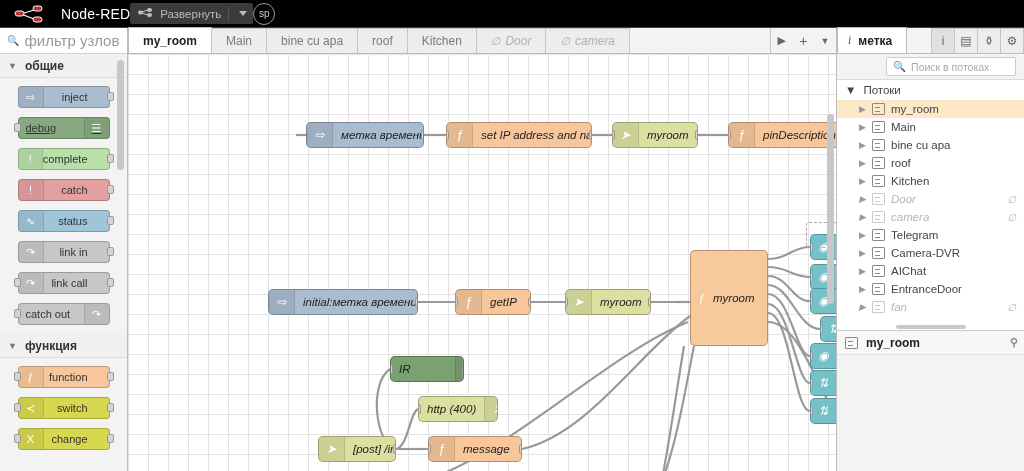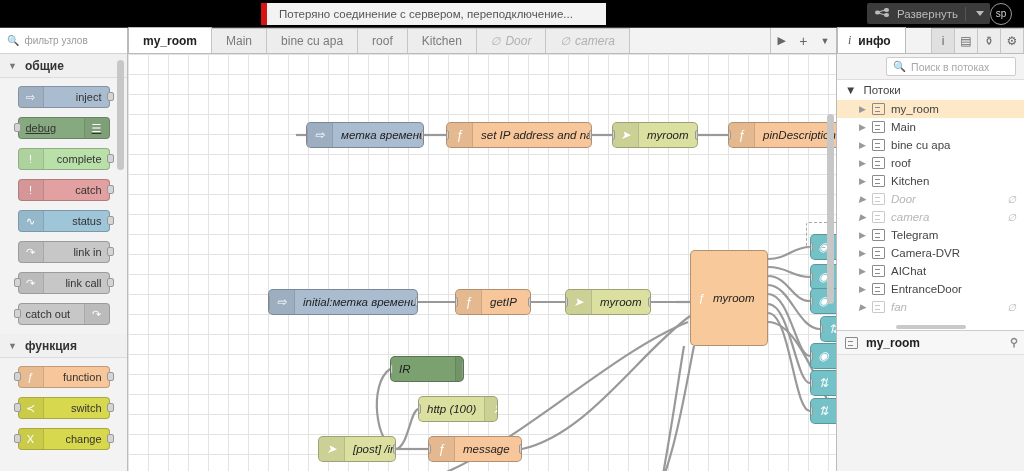--- a/index.html
+++ b/index.html
@@ -46,34 +46,34 @@
   
   #palette {
     position: absolute; top: 28px; left: 0; width: 128px; height: 443px;
     background: #f3f3f3; border-right: 1px solid #bbb;
   }
   #palette-search {
     height: 26px; border-bottom: 1px solid #d2d2d2; background: #fff;
     display: flex; align-items: center; padding-left: 7px; gap: 5px;
   }
   #palette-search .mag { color: #999; font-size: 10px; }
-  #palette-search span.ph { color: #9a9a9a; font-size: 10px; }
+  #palette-search span.ph { color: #9a9a9a; font-size: 15px; }
   .pal-cat {
     height: 24px; background: #f0f0f0; border-bottom: 1px solid #dcdcdc;
     display: flex; align-items: center; gap: 8px; padding-left: 8px;
     font-weight: bold; font-size: 12px; color: #333;
   }
   .pal-cat .chev { color: #777; font-size: 9px; }
   .pal-body { padding: 8px 6px 0 6px; }
   .pal-node {
     position: relative; height: 22px; margin: 0 auto 9px auto; width: 92px;
     border-radius: 4px; border: 1px solid rgba(0,0,0,.22);
     display: flex; align-items: center; font-size: 11px; color: #333;
   }
-  .pal-node .lbl { flex: 1; text-align: right; padding-right: 7px; }
+  .pal-node .lbl { flex: 1; text-align: right; padding-right: 21px; }
   .pal-node .lbl.leftlbl { text-align: left; padding-left: 7px; padding-right: 0; }
   .pal-ic {
     width: 25px; height: 100%; display: flex; align-items: center; justify-content: center;
     color: #fff; font-size: 11px;
     border-right: 1px solid rgba(0,0,0,.10); background: rgba(0,0,0,.06);
     border-radius: 3px 0 0 3px;
   }
   .pal-ic.right { border-right: none; border-left: 1px solid rgba(0,0,0,.10); border-radius: 0 3px 3px 0; }
   .port {
     position: absolute; width: 7px; height: 9px; background: #d4d4d4;
@@ -203,24 +203,33 @@
 
   
   .vscroll { position: absolute; width: 7px; background: #c7c7c7; border-radius: 4px; }
 </style>
 </head>
 <body>
 
 <div id="app">
 
   <div id="header">
-
-    <div id="notify-wrap">
-      <div id="notification">Потеряно соединение с сервером, переподключение...</div>
-    </div>
+    <div id="brand">
+      <span class="nr-logo">
+        <svg width="38" height="20" viewBox="0 0 38 20">
+          <line x1="7" y1="10" x2="20" y2="6" stroke="#fff" stroke-width="1.2"></line>
+          <line x1="7" y1="10" x2="20" y2="15" stroke="#fff" stroke-width="1.2"></line>
+          <rect x="1" y="7" width="9" height="5" rx="2.5" fill="#b33" stroke="#fff" stroke-width="1"></rect>
+          <rect x="19" y="2" width="9" height="5" rx="2.5" fill="#b33" stroke="#fff" stroke-width="1"></rect>
+          <rect x="19" y="13" width="9" height="5" rx="2.5" fill="#b33" stroke="#fff" stroke-width="1"></rect>
+        </svg>
+      </span>
+      <span id="brand-text">Node-RED</span>
+    </div>
+
 
     <div id="header-right">
       <div id="deploy-btn">
         <span>
           <svg width="15" height="11" viewBox="0 0 15 11">
             <line x1="2" y1="5.5" x2="10" y2="3" stroke="#bbb" stroke-width="1.1"></line>
             <line x1="2" y1="5.5" x2="10" y2="8" stroke="#bbb" stroke-width="1.1"></line>
             <rect x="0" y="3.5" width="5" height="4" rx="2" fill="#bbb"></rect>
             <rect x="9" y="1" width="5" height="4" rx="2" fill="#bbb"></rect>
             <rect x="9" y="6" width="5" height="4" rx="2" fill="#bbb"></rect>
@@ -469,21 +478,21 @@
             <span class="ic">⇅</span>
             <span class="nport i"></span>
           </div>
           <div class="node" style="left: 262px; top: 302px; width: 74px; background: rgb(122, 161, 111); gap: 36px;">
             <span class="nlabel">IR</span>
             <span class="ic r">☰</span>
             <span style="position:absolute;right:-11px;top:4px;width:12px;height:18px;background:#e8e8e8;border:1px solid #999;border-radius:3px;"></span>
             <span class="nport i"></span>
           </div>
           <div class="node" style="left: 290px; top: 342px; width: 80px; background: rgb(219, 224, 160);">
-            <span class="nlabel">http (100)</span>
+            <span class="nlabel">http (400)</span>
             <span class="ic r">➤</span>
             <span class="nport i"></span>
           </div>
           <div class="node" style="left: 190px; top: 382px; width: 78px; background: rgb(219, 224, 160);">
             <span class="ic">➤</span>
             <span class="nlabel">[post] /ir</span>
             <span class="nport o"></span>
           </div>
           <div class="node" style="left: 300px; top: 382px; width: 94px; background: rgb(247, 199, 155);">
             <span class="ic">ƒ</span>
@@ -494,21 +503,21 @@
         </div>
       <div class="dashed-sel" style="left:678px; top:168px; width:150px; height:26px;"></div>
       <div class="vscroll" style="right:2px; top:60px; height:190px;"></div>
     </div>
   </div>
 
   <div id="sidebar">
     <div id="sb-tabs">
       <div id="sb-tab-info">
         <span class="ii">i</span>
-        <span>инфо</span>
+        <span>метка</span>
       </div>
       <div id="sb-icons">
           <div class="sb-ic on">i</div>
           <div class="sb-ic">▤</div>
           <div class="sb-ic">⚱</div>
           <div class="sb-ic">⚙</div>
         </div>
     </div>
 
     <div id="sb-search">

